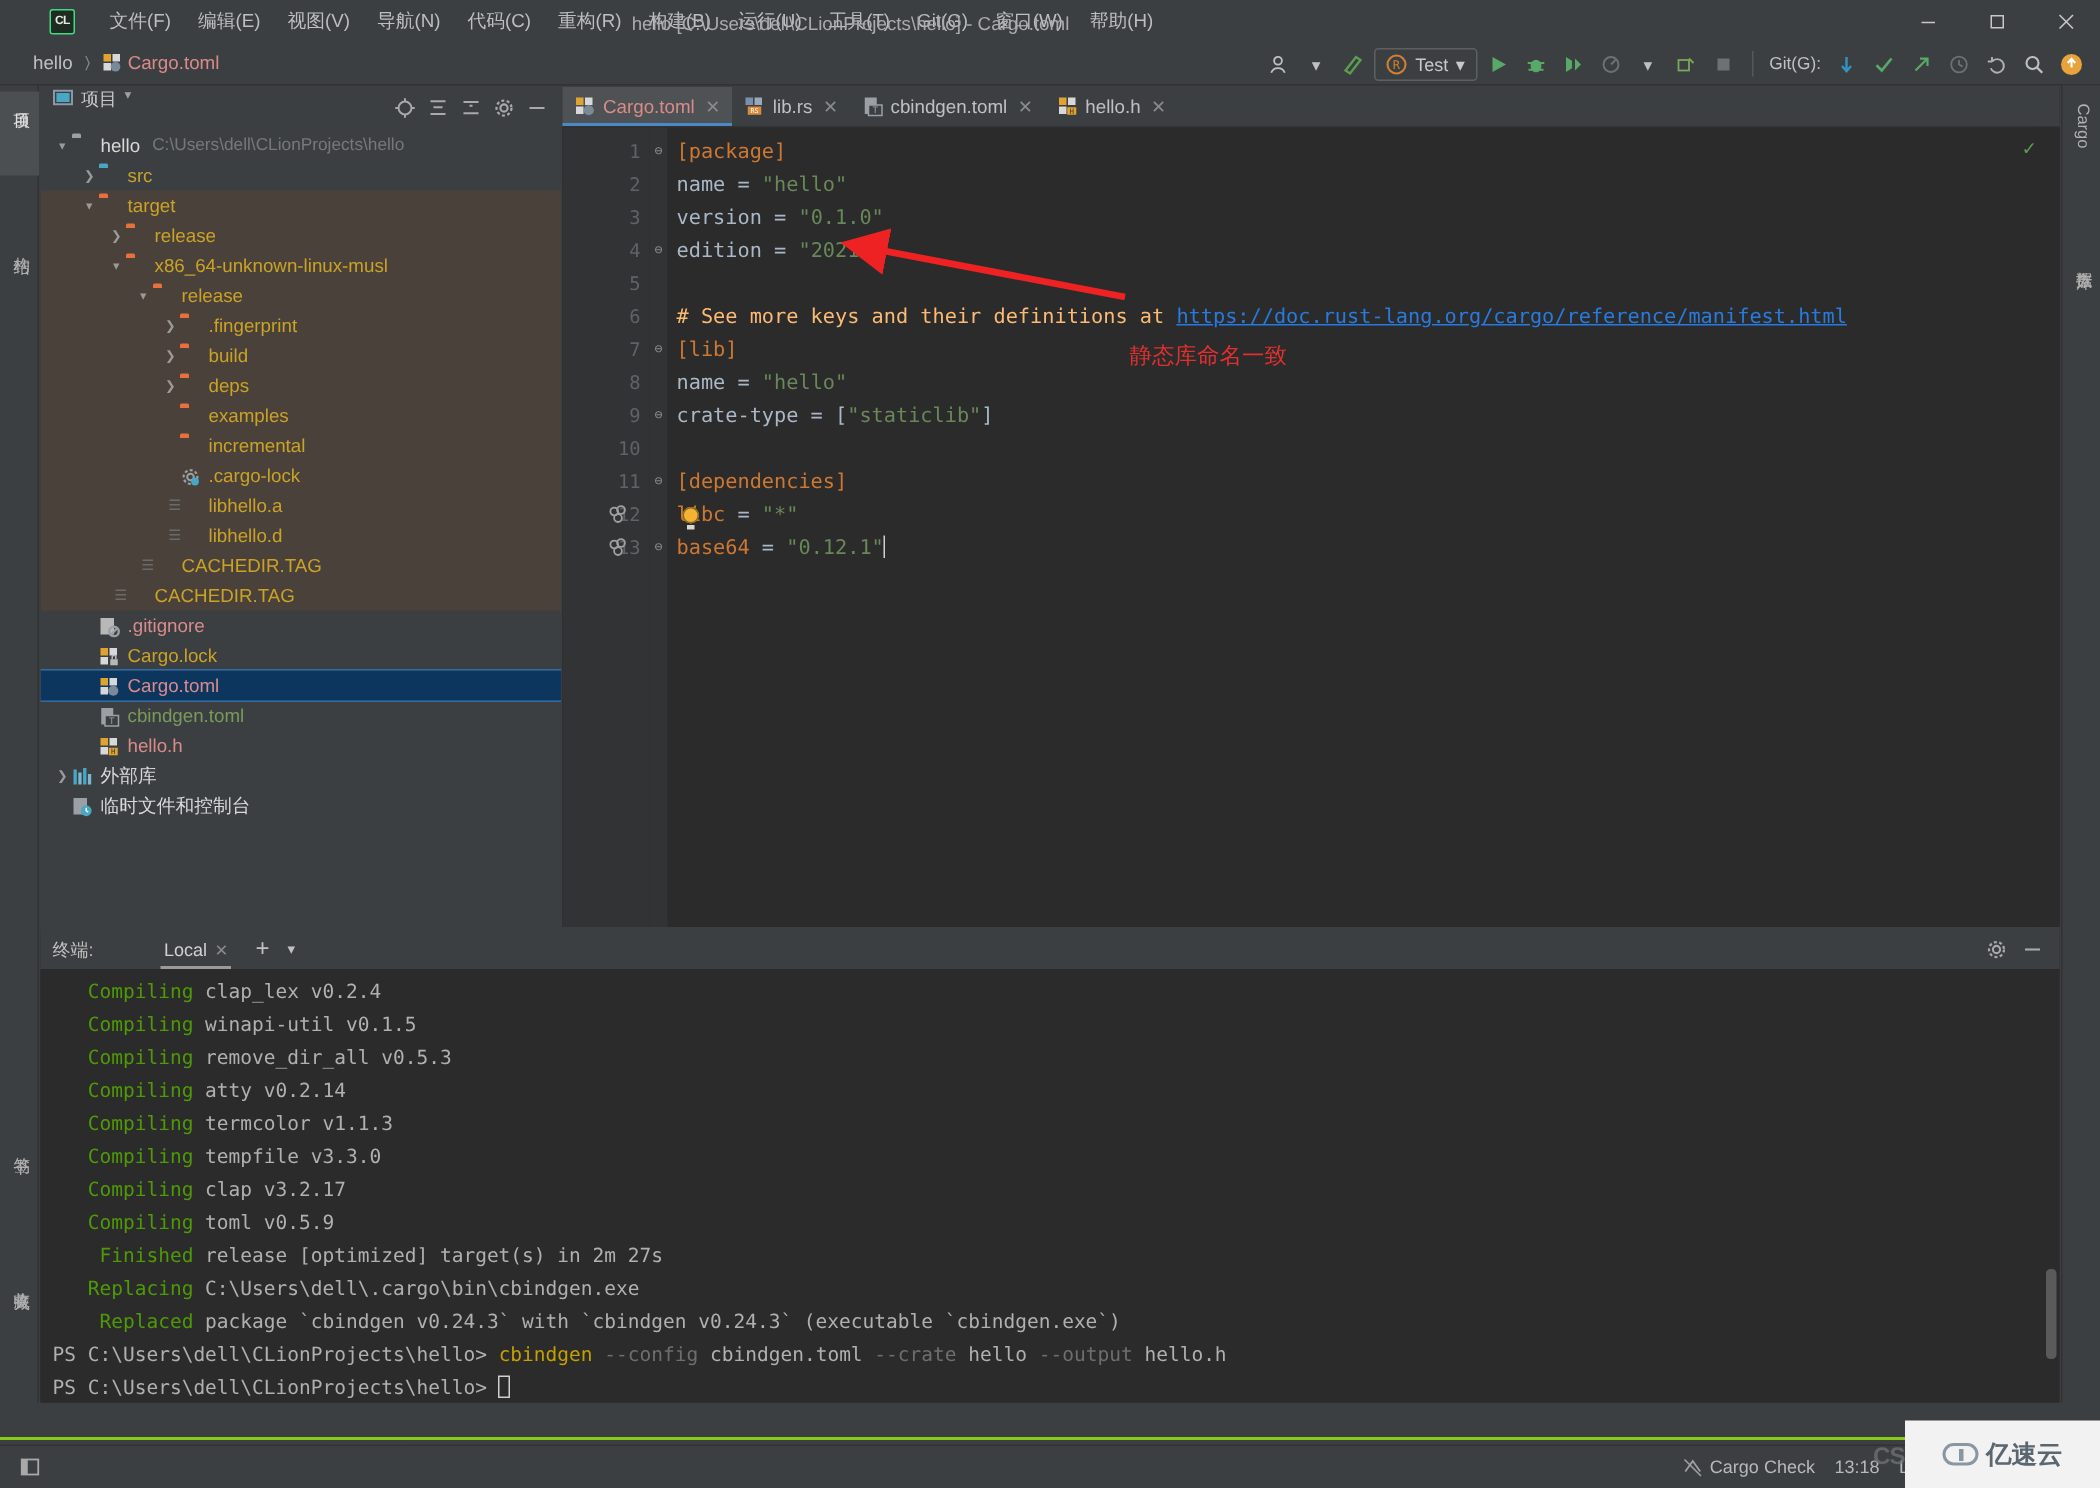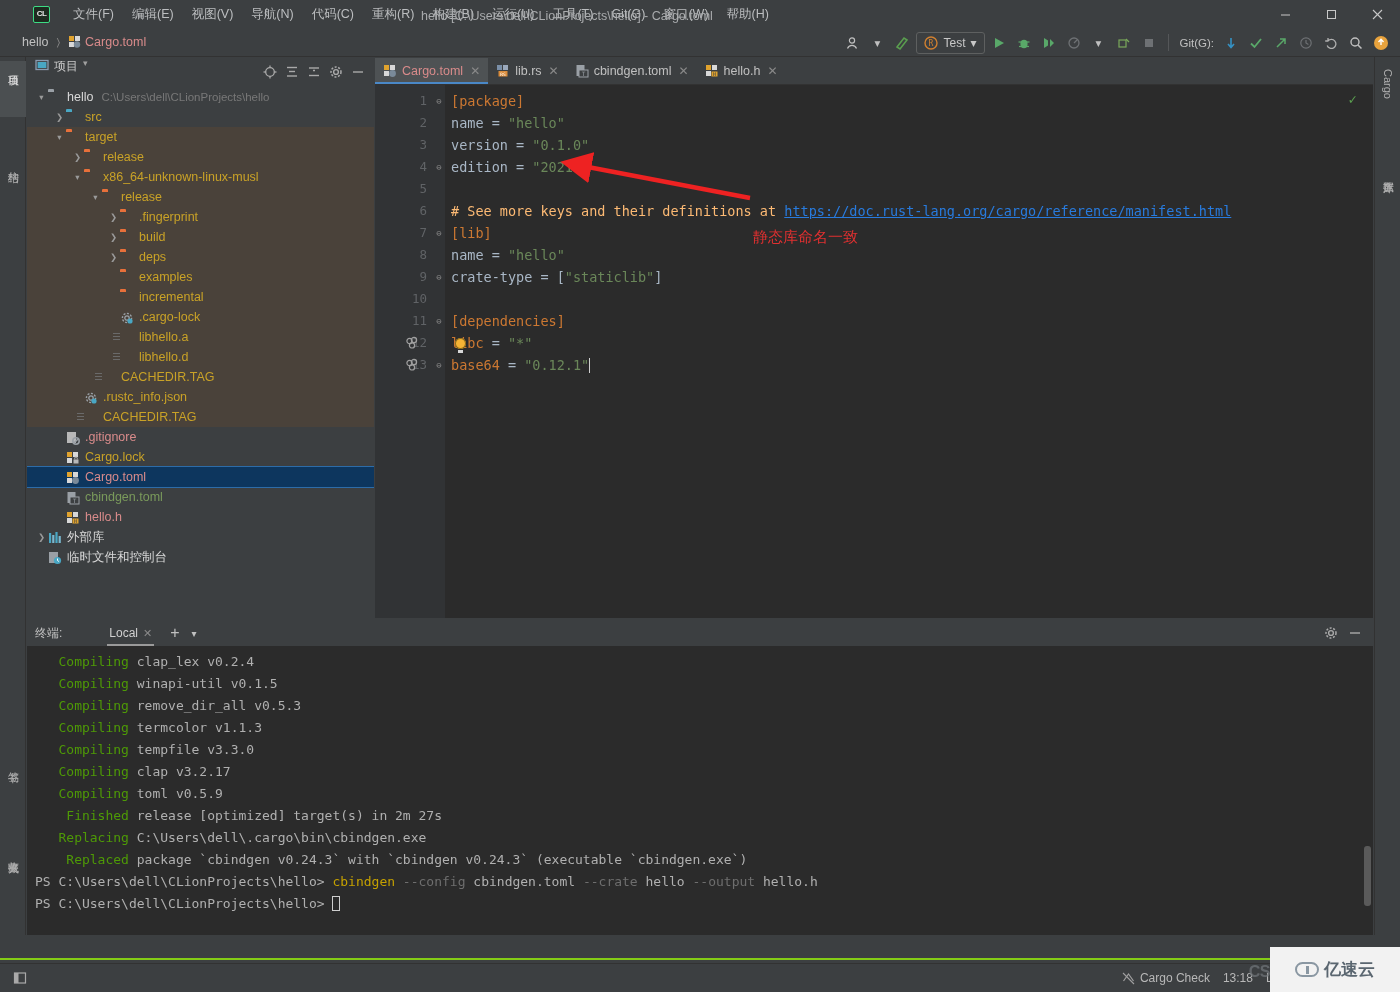--- a/index.html
+++ b/index.html
@@ -624,31 +624,20 @@
         </div>
         <div class="tree-row section-bg" style="padding-left: 80px;">
           <span class="arrow"></span>
           <span class="ticon"><span class="fileicon"></span></span>
           <span class="tlabel ">libhello.d</span>
         </div>
         <div class="tree-row section-bg" style="padding-left: 62px;">
           <span class="arrow"></span>
           <span class="ticon"><span class="fileicon"></span></span>
           <span class="tlabel ">CACHEDIR.TAG</span>
-        </div>
-        <div class="tree-row section-bg" style="padding-left: 44px;">
-          <span class="arrow"></span>
-          <span class="ticon">
-            <svg width="14" height="14" viewBox="0 0 14 14" style="margin-top:1px">
-              <circle cx="7" cy="7" r="2.2" fill="none" stroke="#9aa0a6" stroke-width="1.3"></circle>
-              <circle cx="7" cy="7" r="4.6" fill="none" stroke="#9aa0a6" stroke-width="1.4" stroke-dasharray="2 1.5"></circle>
-              <circle cx="10" cy="10" r="2.6" fill="#49a7c4"></circle>
-            </svg>
-          </span>
-          <span class="tlabel ">.rustc_info.json</span>
         </div>
         <div class="tree-row section-bg" style="padding-left: 44px;">
           <span class="arrow"></span>
           <span class="ticon"><span class="fileicon"></span></span>
           <span class="tlabel ">CACHEDIR.TAG</span>
         </div>
         <div class="tree-row" style="padding-left: 26px;">
           <span class="arrow"></span>
           <span class="ticon">
             <svg width="14" height="14" viewBox="0 0 14 14" style="margin-top:1px">
@@ -879,20 +868,21 @@
               <line x1="2" y1="7" x2="12" y2="7" stroke="#a9a9a9" stroke-width="1.4"></line>
             </svg>
         </div>
       </div>
     </div>
     <div class="term-body" id="term-body">
       <div class="term-scroll"></div>
     <div class="tline"><span class="t-green">&nbsp;&nbsp;&nbsp;Compiling</span><span class="t-gray"> clap_lex v0.2.4</span></div>
         <div class="tline"><span class="t-green">&nbsp;&nbsp;&nbsp;Compiling</span><span class="t-gray"> winapi-util v0.1.5</span></div>
         <div class="tline"><span class="t-green">&nbsp;&nbsp;&nbsp;Compiling</span><span class="t-gray"> remove_dir_all v0.5.3</span></div>
+        <div class="tline"><span class="t-green">&nbsp;&nbsp;&nbsp;Compiling</span><span class="t-gray"> atty v0.2.14</span></div>
         <div class="tline"><span class="t-green">&nbsp;&nbsp;&nbsp;Compiling</span><span class="t-gray"> termcolor v1.1.3</span></div>
         <div class="tline"><span class="t-green">&nbsp;&nbsp;&nbsp;Compiling</span><span class="t-gray"> tempfile v3.3.0</span></div>
         <div class="tline"><span class="t-green">&nbsp;&nbsp;&nbsp;Compiling</span><span class="t-gray"> clap v3.2.17</span></div>
         <div class="tline"><span class="t-green">&nbsp;&nbsp;&nbsp;Compiling</span><span class="t-gray"> toml v0.5.9</span></div>
         <div class="tline"><span class="t-green">&nbsp;&nbsp;&nbsp;&nbsp;Finished</span><span class="t-gray"> release [optimized] target(s) in 2m 27s</span></div>
         <div class="tline"><span class="t-green">&nbsp;&nbsp;&nbsp;Replacing</span><span class="t-gray"> C:\Users\dell\.cargo\bin\cbindgen.exe</span></div>
         <div class="tline"><span class="t-green">&nbsp;&nbsp;&nbsp;&nbsp;Replaced</span><span class="t-gray"> package `cbindgen v0.24.3` with `cbindgen v0.24.3` (executable `cbindgen.exe`)</span></div>
         <div class="tline"><span class="t-gray">PS C:\Users\dell\CLionProjects\hello&gt; </span><span class="t-yellow">cbindgen</span><span class="t-dim"> --config</span><span class="t-gray"> cbindgen.toml</span><span class="t-dim"> --crate</span><span class="t-gray"> hello</span><span class="t-dim"> --output</span><span class="t-gray"> hello.h</span></div>
         <div class="tline"><span class="t-gray">PS C:\Users\dell\CLionProjects\hello&gt; </span><span class="term-caret"></span></div>
       </div>

